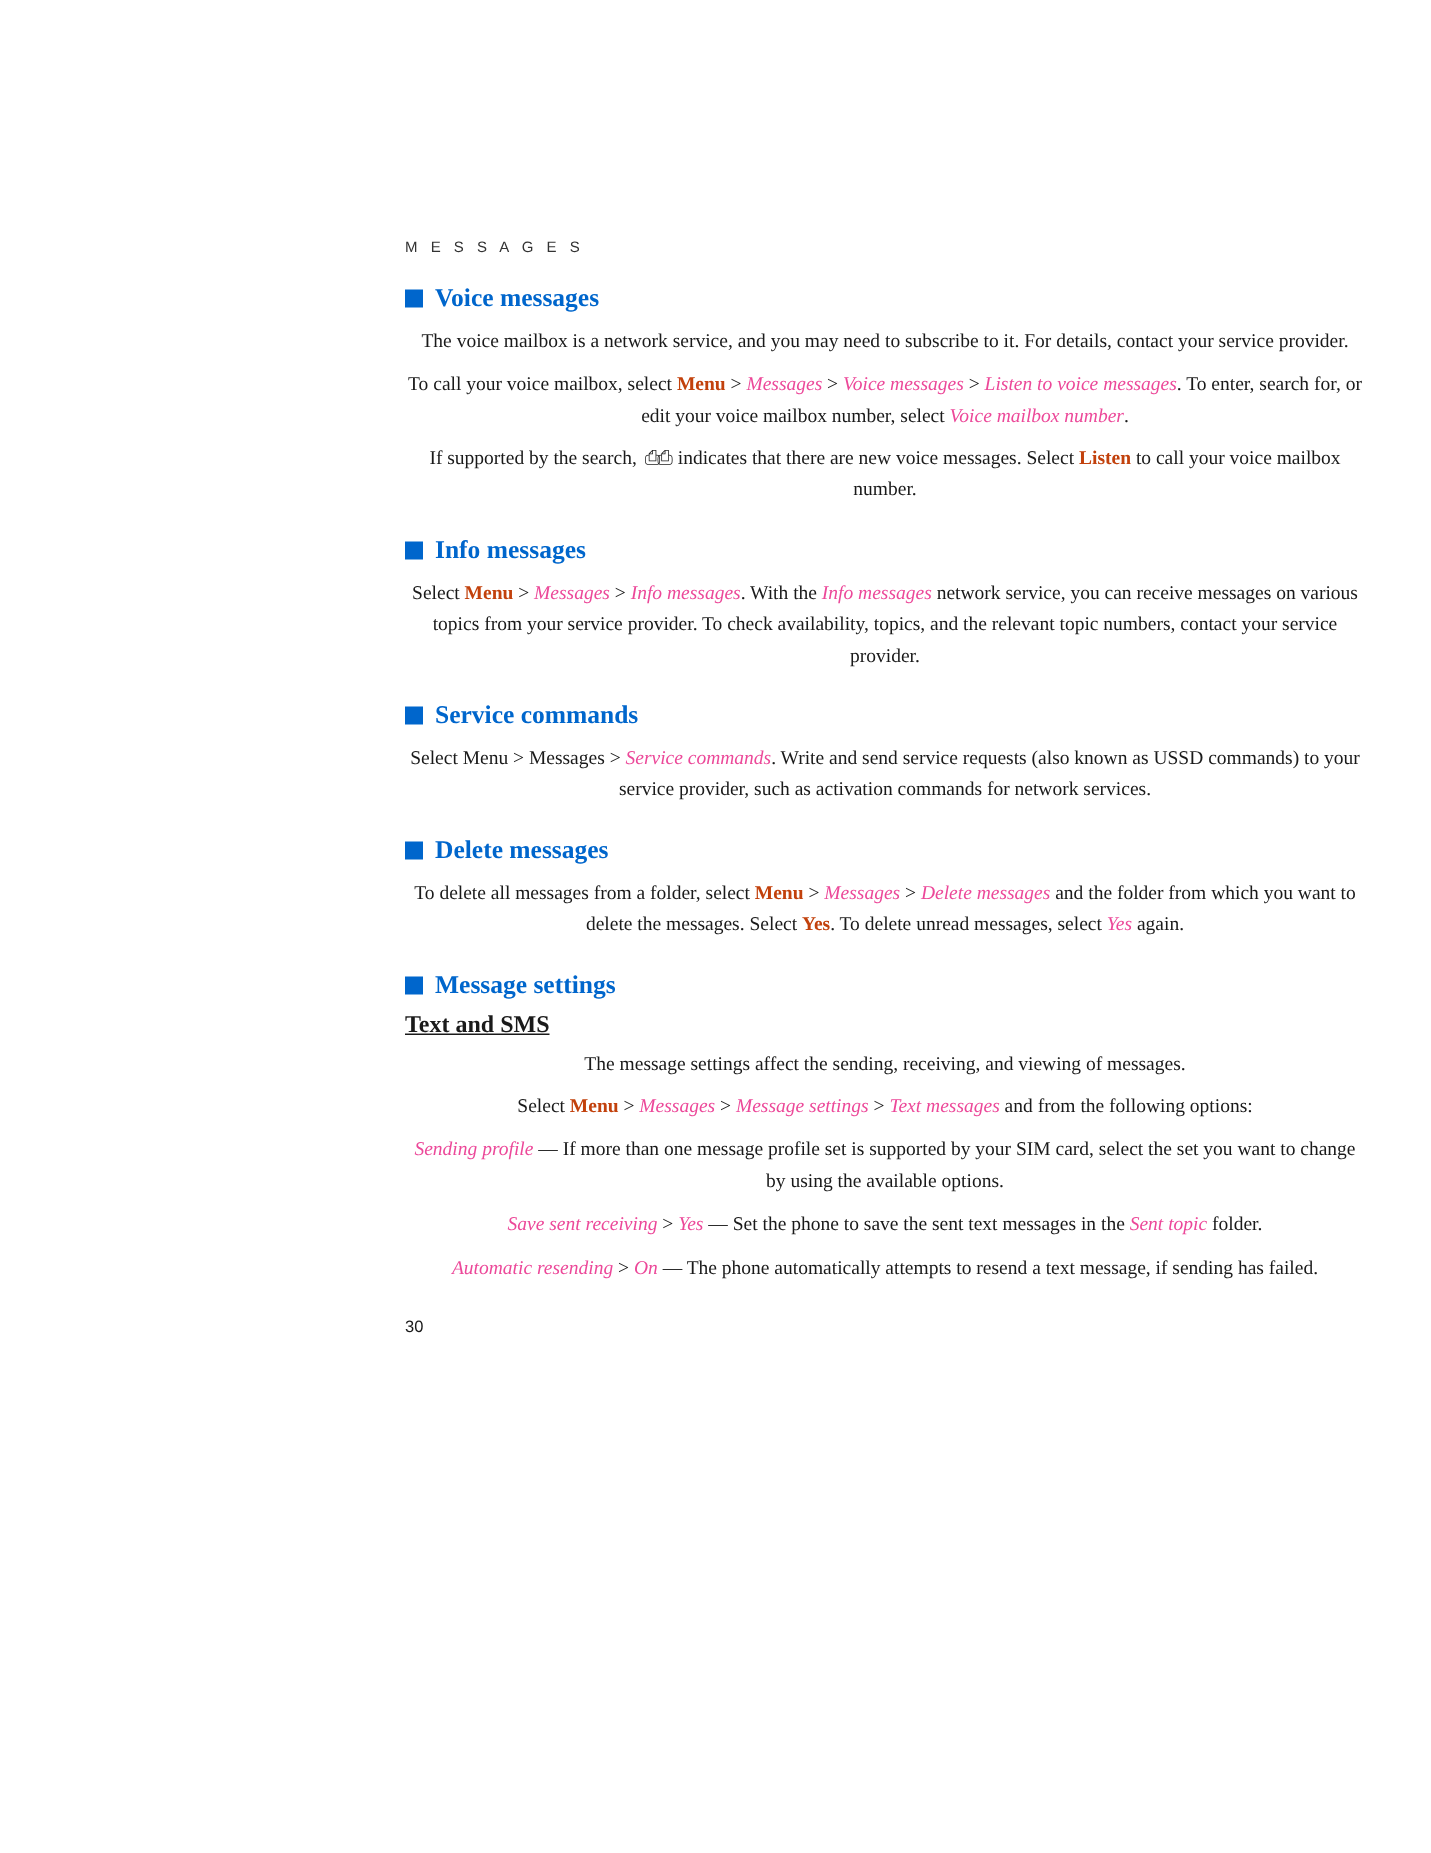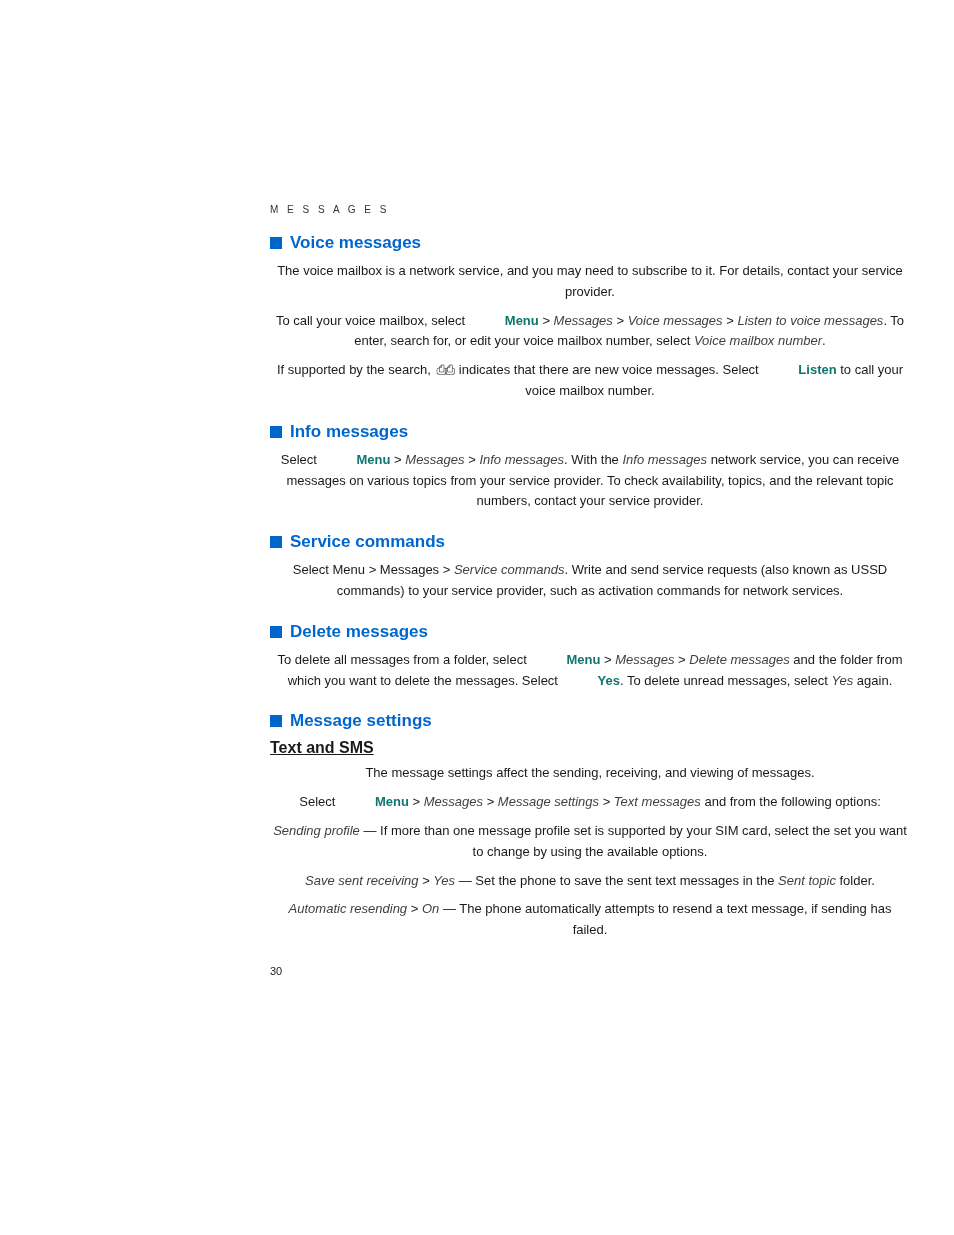--- a/index.html
+++ b/index.html
@@ -28,21 +28,20 @@
       padding: 160px 0 80px 0;
       margin-left: 270px;
     }
     .section-label {
       font-size: 10px;
       letter-spacing: 3px;
       color: #333333;
       text-transform: uppercase;
       margin-bottom: 18px;
       font-weight: normal;
-      margin-top: 44px;
     }
     .section-heading {
       display: flex;
       align-items: center;
       gap: 8px;
       margin-bottom: 8px;
       margin-top: 0;
     }
     .blue-square {
       width: 12px;
@@ -57,31 +56,31 @@
       color: #0066cc;
     }
     .body-text {
       font-size: 13px;
       line-height: 1.6;
       color: #1a1a1a;
       margin-bottom: 8px;
       text-align: center;
     }
     .link {
-      color: #404040;
+      color: #ec4899;
       font-style: italic;
     }
     .link-bold {
-      color: #0f766e;
+      color: #c2410c;
       font-weight: bold;
       font-style: normal;
-      margin-left: 36px;
     }
     .section-block {
       margin-bottom: 20px;
+      font-family: Liberation Serif, serif;
     }
     .subsection-heading {
       font-size: 16px;
       font-weight: bold;
       color: #1a1a1a;
       text-decoration: underline;
       margin-bottom: 6px;
     }
     .page-number {
       font-size: 11px;

